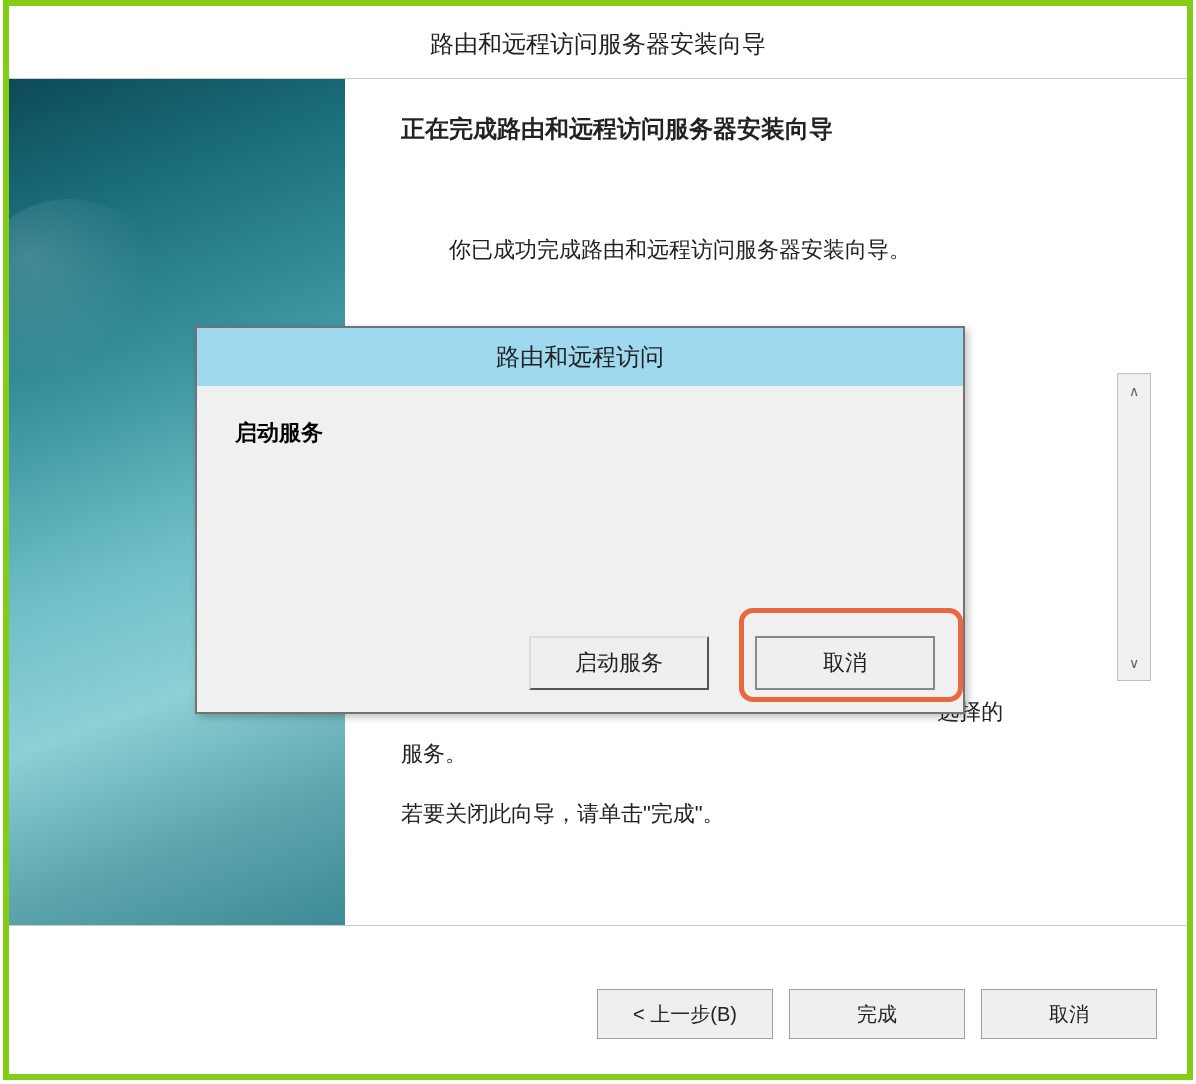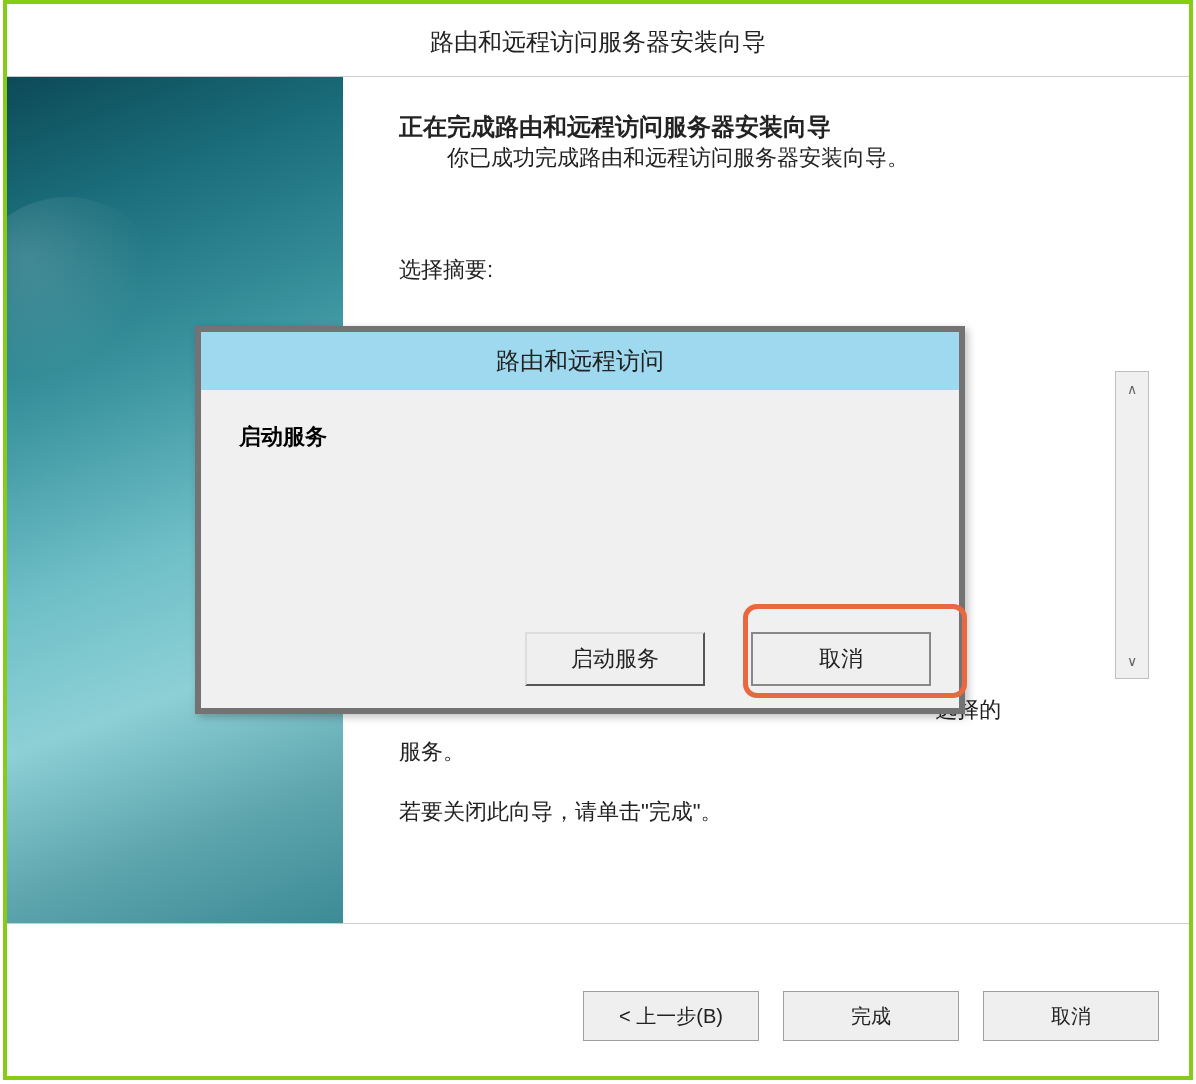--- a/index.html
+++ b/index.html
@@ -10,21 +10,21 @@
       height: 1084px;
       position: relative;
       overflow: hidden;
     }
     .wizard-window {
       position: absolute;
       top: 0;
       left: 3px;
       width: 1190px;
       height: 1080px;
-      border: 4px solid #84cc16;
+      border: 6px solid #84cc16;
       background: #fff;
     }
     .wizard-title {
       text-align: center;
       font-size: 24px;
       padding: 22px 0 18px 0;
       color: #222;
     }
     .wizard-body {
       position: relative;
@@ -52,20 +52,21 @@
     }
     .wizard-content {
       flex: 1;
       position: relative;
       padding: 34px 50px 0 56px;
       color: #222;
     }
     .content-heading {
       font-size: 24px;
       font-weight: bold;
+      margin-bottom: 90px;
     }
     .content-text {
       font-size: 22px;
       margin-bottom: 82px;
       margin-left: 48px;
     }
     .content-label {
       font-size: 22px;
       margin-bottom: 10px;
     }
@@ -114,21 +115,21 @@
     .wizard-footer {
       position: absolute;
       bottom: 0;
       left: 0;
       right: 0;
       height: 120px;
       display: flex;
       align-items: center;
       justify-content: flex-end;
       padding-right: 30px;
-      gap: 24px;
+      gap: 16px;
     }
     .footer-btn {
       width: 176px;
       height: 50px;
       background: #efefef;
       border: 1px solid #9f9f9f;
       font-size: 20px;
       color: #222;
       cursor: pointer;
       font-family: inherit;
@@ -138,21 +139,21 @@
       cursor: default;
     }
 
     
     .modal-dialog {
       position: absolute;
       top: 326px;
       left: 195px;
       width: 770px;
       height: 388px;
-      border: 6px solid #737373;
+      border: 2px solid #737373;
       background: #f0f0f0;
       box-shadow: 3px 3px 8px rgba(0,0,0,0.25);
       z-index: 10;
     }
     .modal-titlebar {
       height: 58px;
       background: #9ed9ef;
       display: flex;
       align-items: center;
       justify-content: center;

